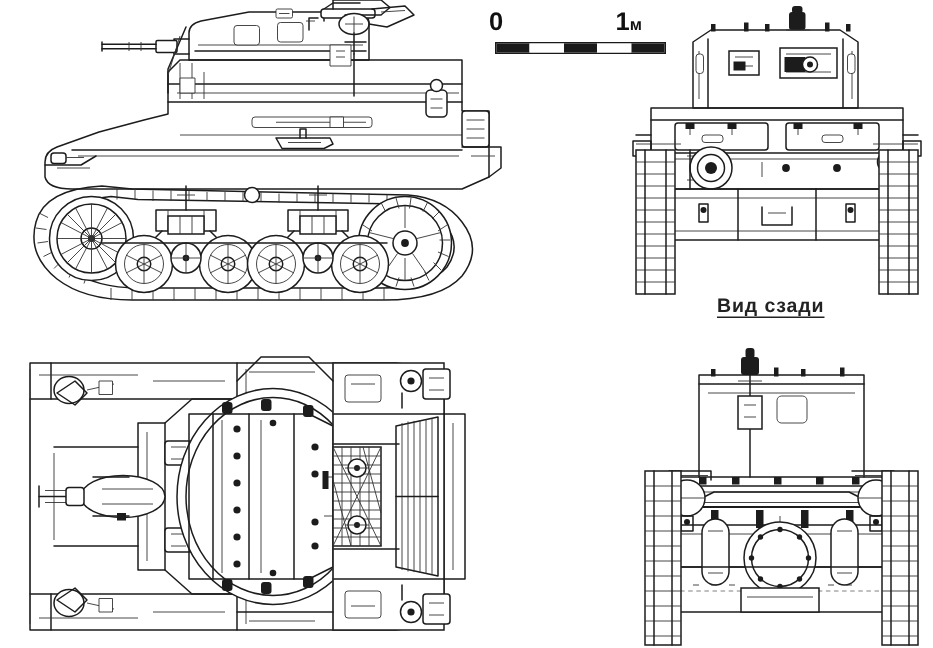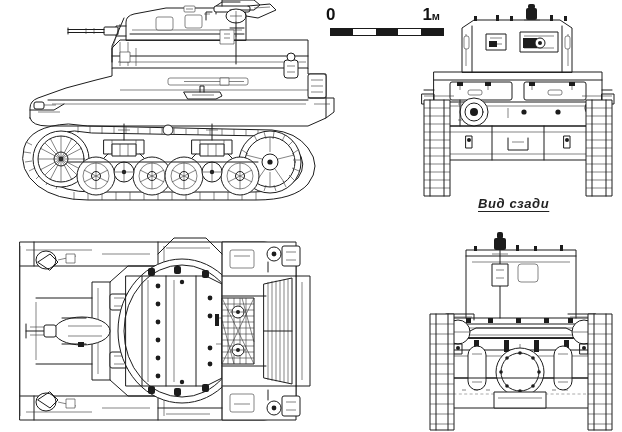--- a/index.html
+++ b/index.html
@@ -6,32 +6,32 @@
   body{width:622px;height:432px;overflow:hidden;
        font-family:"Liberation Sans",sans-serif;color:#111;}
   #sheet{position:relative;width:622px;height:432px;background:#fff;}
 
   .view{position:absolute;}
 
   
   #scale-bar-group{position:absolute;left:326px;top:6px;width:118px;height:34px;}
   #scale-zero{position:absolute;left:0px;top:0px;font-size:17px;font-weight:700;
               letter-spacing:0px;line-height:17px;}
-  #scale-one{position:absolute;right:4px;top:0px;font-size:17px;font-weight:700;
+  #scale-one{position:absolute;right:16px;top:0px;font-size:17px;font-weight:700;
              line-height:17px;white-space:nowrap;}
   #scale-one .unit{font-size:11px;font-weight:700;}
   #scale-ruler{position:absolute;left:4px;top:22px;width:112px;height:6px;
                border:1px solid #1a1a1a;background:#fff;display:flex;}
   #scale-ruler span{flex:1 1 auto;}
   #scale-ruler span:nth-child(odd){background:#1a1a1a;}
   #scale-ruler span:nth-child(even){background:#ffffff;}
 
   
   #rear-caption{position:absolute;left:478px;top:196px;font-size:13px;
-                font-style:italic;font-weight:600;letter-spacing:.6px;
+                font-weight:600;letter-spacing:.6px;
                 text-decoration:underline;text-underline-offset:3px;
                 color:#222;white-space:nowrap;}
 
   svg{display:block;overflow:visible;}
   .ln{fill:none;stroke:#1c1c1c;stroke-width:1;stroke-linejoin:round;
       stroke-linecap:round;vector-effect:non-scaling-stroke;}
   .ln-t{fill:none;stroke:#333;stroke-width:.6;vector-effect:non-scaling-stroke;}
   .ln-h{fill:none;stroke:#555;stroke-width:.5;stroke-dasharray:3 2.4;
         vector-effect:non-scaling-stroke;}
   .fillw{fill:#ffffff;stroke:#1c1c1c;stroke-width:1;vector-effect:non-scaling-stroke;}

